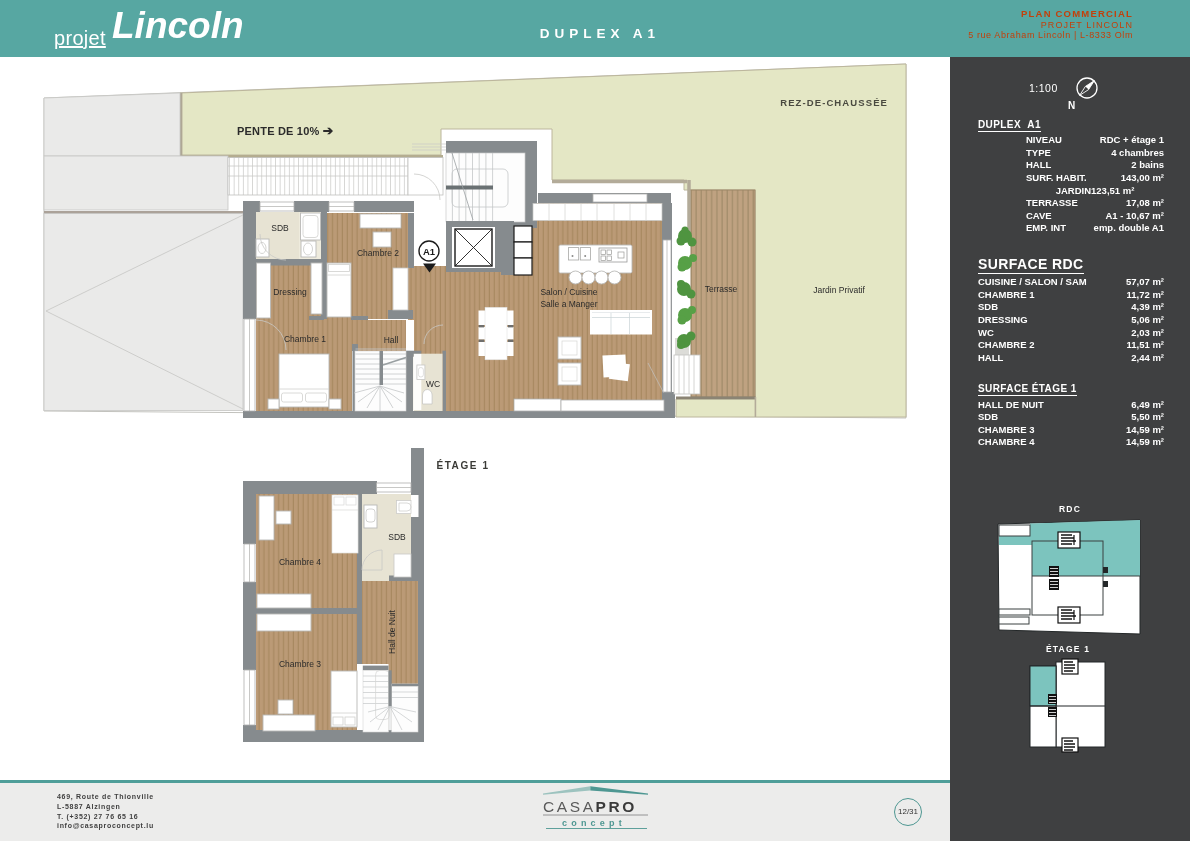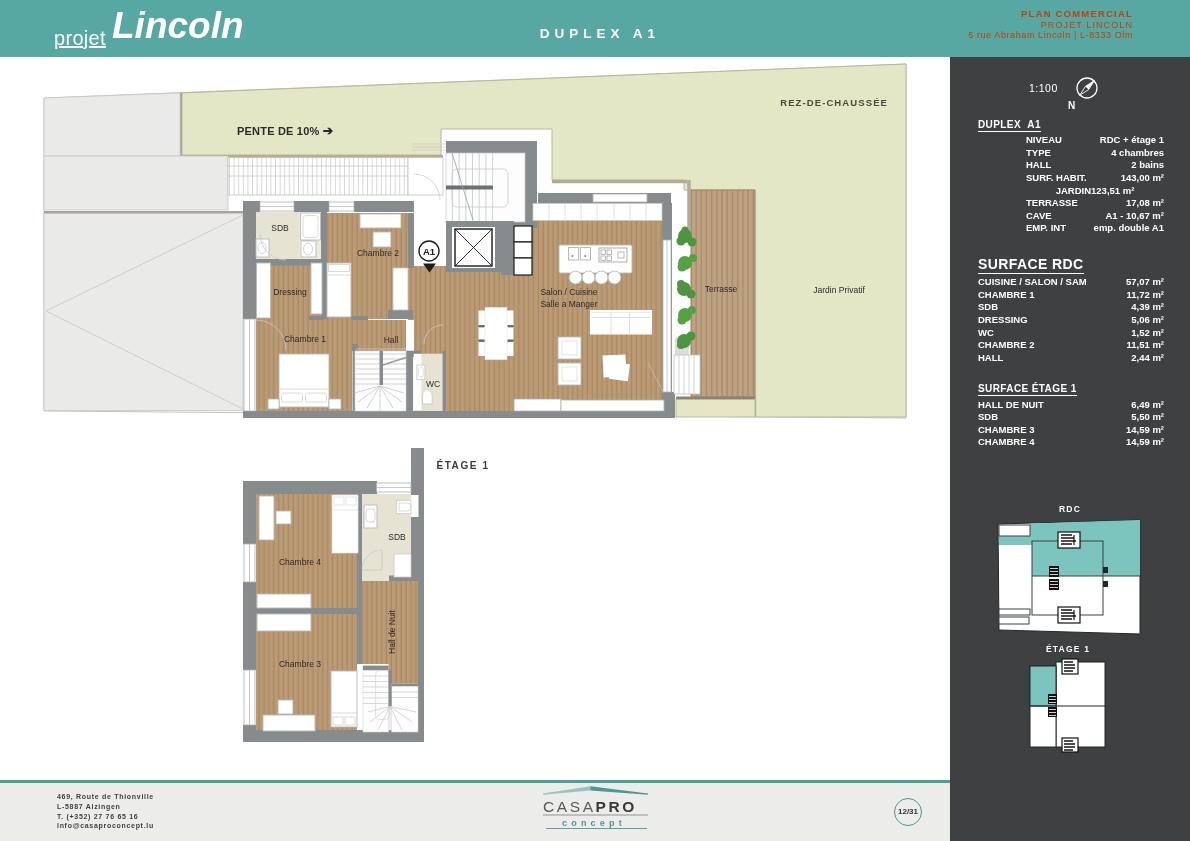--- a/index.html
+++ b/index.html
@@ -88,21 +88,21 @@
       <div style="display:flex;justify-content:space-between;height:12.65px;line-height:12.65px;">
           <span>SDB</span>
           <span>4,39 m²</span>
         </div>
       <div style="display:flex;justify-content:space-between;height:12.65px;line-height:12.65px;">
           <span>DRESSING</span>
           <span>5,06 m²</span>
         </div>
       <div style="display:flex;justify-content:space-between;height:12.65px;line-height:12.65px;">
           <span>WC</span>
-          <span>1,52 m²</span>
+          <span>2,03 m²</span>
         </div>
       <div style="display:flex;justify-content:space-between;height:12.65px;line-height:12.65px;">
           <span>CHAMBRE 2</span>
           <span>11,51 m²</span>
         </div>
       <div style="display:flex;justify-content:space-between;height:12.65px;line-height:12.65px;">
           <span>HALL</span>
           <span>2,44 m²</span>
         </div>
     </div>
@@ -246,21 +246,21 @@
 
 <svg class="abs" style="left:535px;top:784px;" width="125" height="50" viewBox="0 0 125 50">
   <polygon points="8,9.6 55.3,2.2 55.3,6.4 8,10.8" fill="#9dc3bf"></polygon>
   <polygon points="55.3,2.2 113,9.6 113,10.8 55.3,6.4" fill="#4e9792"></polygon>
   <text x="8" y="27.5" font-family="Liberation Sans, sans-serif" font-size="15.5" letter-spacing="2.6" fill="#5a5a5a">CASA<tspan font-weight="700" fill="#3a3a3a">PRO</tspan></text>
   <line x1="8" y1="31" x2="113" y2="31" stroke="#8a8a8a" stroke-width="0.9"></line>
   <text x="27" y="41.5" font-family="Liberation Sans, sans-serif" font-size="9" font-weight="700" letter-spacing="4.2" fill="#4e9792">concept</text>
   <line x1="11" y1="44.5" x2="112" y2="44.5" stroke="#4e9792" stroke-width="0.9"></line>
 </svg>
 
-<div class="abs" style="left:894px;top:798px;width:28px;height:28px;border:1.3px solid #4e9792;border-radius:50%;box-sizing:border-box;text-align:center;line-height:26px;font-size:8px;font-weight:700;color:#333;">12/31</div>
+<div class="abs" style="left:894px;top:798px;width:28px;height:28px;border:1.3px solid #4e9792;border-radius:50%;box-sizing:border-box;text-align:center;line-height:26px;font-size:8px;font-weight:400;color:#333;">12/31</div>
 
 <svg id="plan" class="abs" style="left:0;top:57px;" width="950" height="723" viewBox="0 57 950 723">
 <defs>
   <pattern id="wood" width="4.9" height="8" patternUnits="userSpaceOnUse">
     <rect width="4.9" height="8" fill="#bb9a76"></rect>
     <rect x="3.7" width="1.1" height="8" fill="#a6875f"></rect>
   </pattern>
   <pattern id="deck" width="5.2" height="8" patternUnits="userSpaceOnUse">
     <rect width="5.2" height="8" fill="#bfa281"></rect>
     <rect x="3.9" width="1.2" height="8" fill="#a28c6a"></rect>

